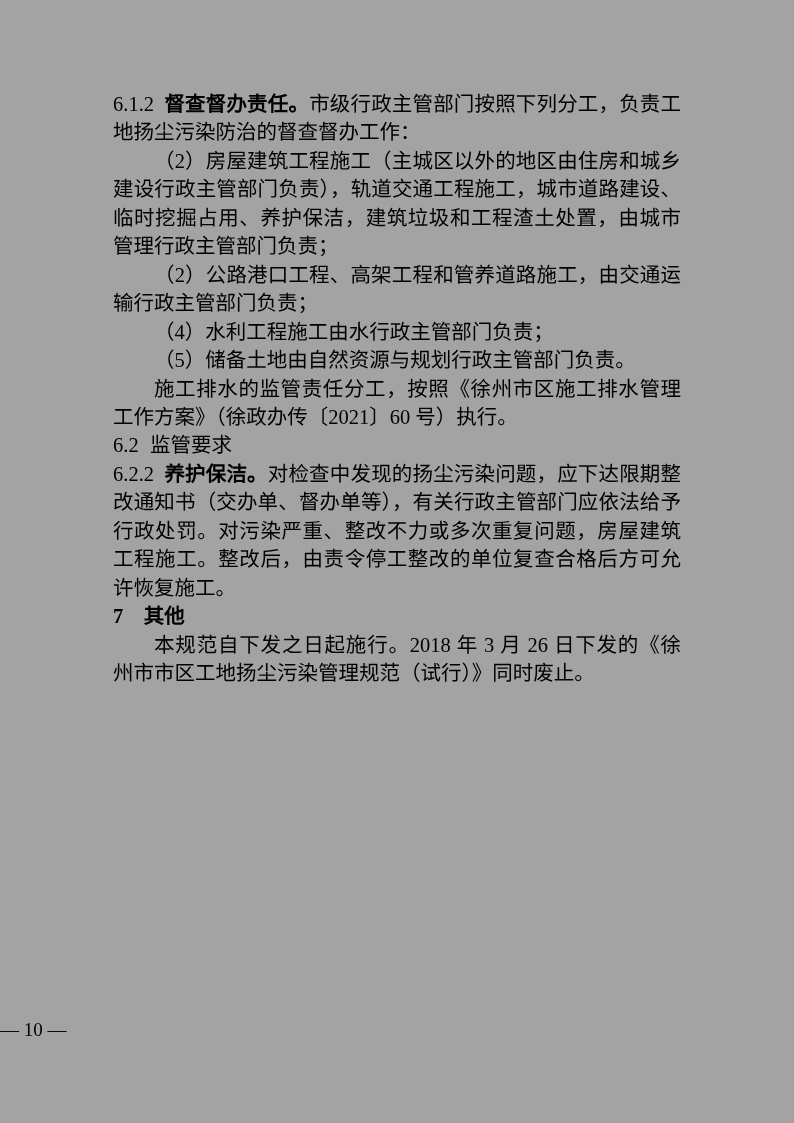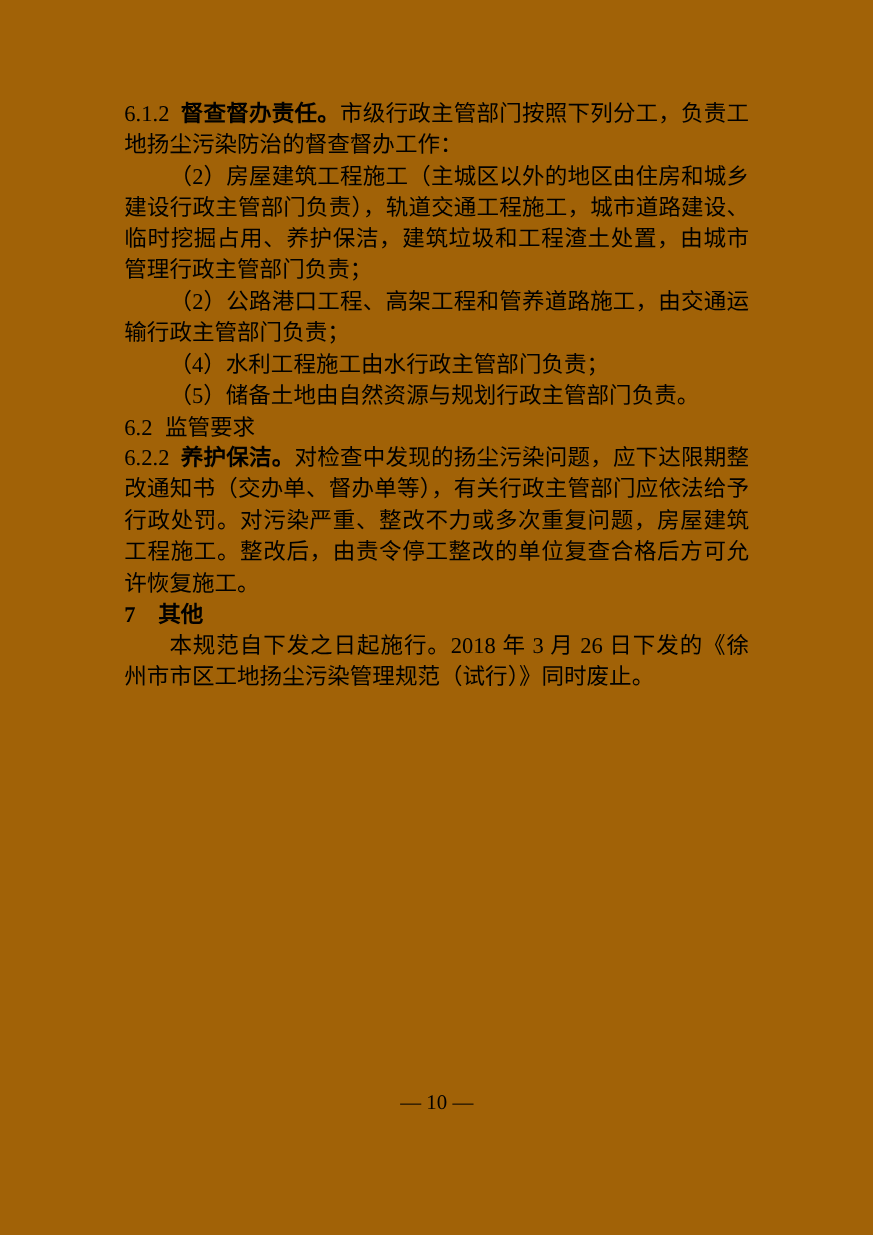--- a/index.html
+++ b/index.html
@@ -8,45 +8,45 @@
     height: 1123px;
     background: #ffffff;
     color: #000000;
     font-family: "Liberation Serif", "DejaVu Serif", serif;
     position: relative;
     overflow: hidden;
   }
   .page {
     position: absolute;
     inset: 0;
-    background: #a16207;
+    background: #a3a3a3;
   }
   .doc {
     position: absolute;
     left: 113px;
     top: 90px;
     width: 568px;
     font-size: 20.5px;
     line-height: 28.45px;
     text-align: justify;
     letter-spacing: 0;
   }
   .doc p { margin: 0; padding: 0; }
   .indent { text-indent: 2em; }
   .num { margin-right: 0.5em; }
   .run-title { font-weight: bold; }
   .h1 { font-weight: bold; }
   .h1 .num { margin-right: 1em; }
   .h2 .num { margin-right: 0.55em; }
   .footer {
     position: absolute;
-    top: 992px;
+    top: 1019px;
     left: 0;
     width: 794px;
-    text-align: center;
+    text-align: left;
     font-size: 19px;
     color: #000000;
   }
 </style>
 </head>
 <body>
 
 <div class="page">
   <main class="doc">
 
@@ -54,20 +54,21 @@
 
 
     <p class="para indent"><span>（2）房屋建筑工程施工（主城区以外的地区由住房和城乡建设行政主管部门负责），轨道交通工程施工，城市道路建设、临时挖掘占用、养护保洁，建筑垃圾和工程渣土处置，由城市管理行政主管部门负责；</span></p>
 
     <p class="para indent"><span>（2）公路港口工程、高架工程和管养道路施工，由交通运输行政主管部门负责；</span></p>
 
     <p class="para indent"><span>（4）水利工程施工由水行政主管部门负责；</span></p>
 
     <p class="para indent"><span>（5）储备土地由自然资源与规划行政主管部门负责。</span></p>
 
+    <p class="para indent"><span>施工排水的监管责任分工，按照《徐州市区施工排水管理工作方案》（徐政办传〔2021〕60 号）执行。</span></p>
 
     <p class="para h2"><span class="num">6.2</span><span>监管要求</span></p>
 
 
     <p class="para"><span class="num">6.2.2</span><span class="run-title">养护保洁。</span><span>对检查中发现的扬尘污染问题，应下达限期整改通知书（交办单、督办单等），有关行政主管部门应依法给予行政处罚。对污染严重、整改不力或多次重复问题，房屋建筑工程施工。整改后，由责令停工整改的单位复查合格后方可允许恢复施工。</span></p>
 
     <p class="para h1"><span class="num">7</span><span>其他</span></p>
 
     <p class="para indent"><span>本规范自下发之日起施行。2018 年 3 月 26 日下发的《徐州市市区工地扬尘污染管理规范（试行）》同时废止。</span></p>
 

